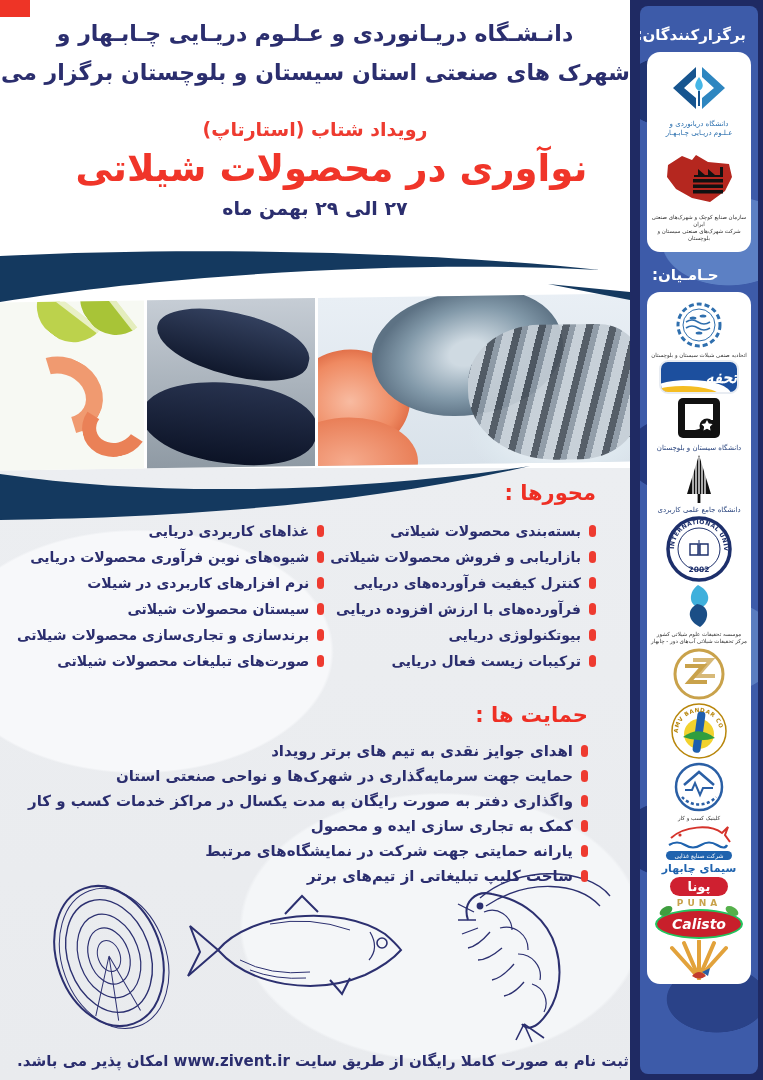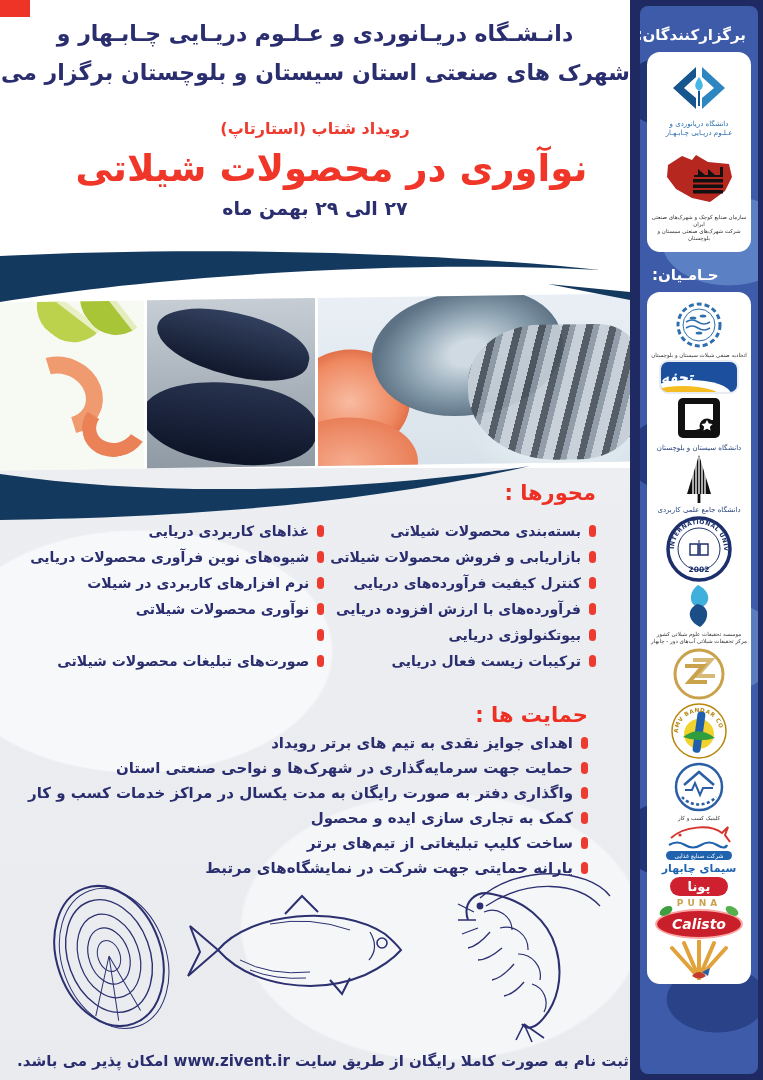--- a/index.html
+++ b/index.html
@@ -6,21 +6,21 @@
   html,body { background:#fff; }
   body { font-family:"DejaVu Sans", sans-serif; }
   .poster { position:relative; width:763px; height:1080px; background:#fff; overflow:hidden; }
 
   
   .main { position:absolute; left:0; top:0; width:630px; height:1080px; direction:rtl; }
   .corner-mark { position:absolute; left:0; top:0; width:30px; height:17px; background:#ee3426; z-index:9; }
 
   .hdr { position:absolute; top:14px; left:0; width:100%; text-align:center; z-index:3; }
   .hdr .t1, .hdr .t2 { color:#2b2e6e; font-weight:bold; font-size:22px; line-height:39px; white-space:nowrap; }
-  .hdr .etype { color:#ee3b30; font-weight:bold; font-size:16px; line-height:26px; margin-top:24px; }
+  .hdr .etype { color:#ee3b30; font-weight:bold; font-size:19px; line-height:26px; margin-top:24px; }
   .hdr .etitle { color:#f03529; font-weight:bold; font-size:37px; line-height:50px; margin-top:2px;padding-left:33px; }
   .hdr .edate { color:#2b2e6e; font-weight:bold; font-size:19px; line-height:28px; }
 
   .swoosh { position:absolute; left:0; z-index:2; }
   .swoosh.top { top:250px; }
   .swoosh.bottom { top:458px; }
 
   .photos { position:absolute; top:298px; left:0; width:630px; height:168px; display:flex; gap:3px;
             background:#fff; transform:skewY(-0.8deg); z-index:1; }
   .photo { position:relative; overflow:hidden; height:100%; }
@@ -64,21 +64,21 @@
   .tcol { display:flex; flex-direction:column; }
   .tcol.rcol { width:46%; }
   .tcol.lcol { width:54%; }
   .bullet-item { display:flex; align-items:center; height:26px; }
   .bullet { flex:0 0 auto; width:7px; height:12px; background:#ee3b30; border-radius:4px; margin-left:8px; }
   .bullet-item span.txt { color:#2b2e6e; font-weight:bold; font-size:14px; white-space:nowrap; }
 
   .supports { position:absolute; top:700px; right:8px; width:630px; padding:0 34px 0 16px; z-index:3; }
   .supports .bullet-item { height:25px; }
   .supports .bullet-item span.txt { font-size:15px; }
-  .supports .list { }
+  .supports .list { margin-top:8px; }
 
   .sketches { position:absolute; top:862px; left:0; width:630px; height:185px; z-index:2; }
   .sketches svg { position:absolute; }
 
   .footline { position:absolute; bottom:10px; left:8px; width:630px; text-align:center;
               color:#2b2e6e; font-weight:bold; font-size:15px; z-index:4; }
   .footline .url { color:#2b2e6e; direction:ltr; unicode-bidi:embed; font-weight:bold; }
 
   
   .sidebar { position:absolute; right:0; top:0; width:133px; height:1080px; background:#1f2a63; z-index:5; }
@@ -99,38 +99,38 @@
   .card { position:relative; background:#fff; border-radius:13px; width:104px; margin:8px auto 0 auto;
           display:flex; flex-direction:column; align-items:center; }
   .card.organizers { height:200px; padding-top:12px; justify-content:flex-start; }
   .card.sponsors { height:692px; padding:8px 2px 4px 2px; justify-content:space-between; overflow:hidden; }
   .cap { color:#27427c; font-size:7px; line-height:9px; text-align:center; direction:rtl; }
   .cap.blue { color:#2a6fae; }
   .cap.tiny { font-size:5.5px; line-height:7px; color:#333; }
   .slot { display:flex; flex-direction:column; align-items:center; gap:2px; }
 
   .tohfe-box { position:relative; width:80px; height:34px; background:#1c4f9e; border-radius:9px;
-               border:2px solid #e8ecf2; overflow:hidden; display:flex; align-items:center; justify-content:flex-start; }
+               border:2px solid #e8ecf2; overflow:hidden; display:flex; align-items:center; justify-content:flex-end; }
   .tohfe-box::before { content:""; position:absolute; left:-14px; bottom:-16px; width:84px; height:28px;
                background:#fff; border-radius:50%; }
   .tohfe-box::after { content:""; position:absolute; left:-18px; bottom:-20px; width:80px; height:26px;
                background:#f5bd22; border-radius:50%; }
   .tohfe-text { position:relative; z-index:1; color:#fff; font-weight:bold; font-style:italic; font-size:16px; }
 
   .simay-band { background:#1f63ae; color:#fff; font-size:6px; line-height:9px; border-radius:5px;
                 padding:0 8px; direction:rtl; }
   .simay-name { color:#1f63ae; font-weight:bold; font-size:11px; direction:rtl;text-align:right; }
 
   .puna-pill { background:#cf2030; color:#fff; border-radius:16px; padding:2px 18px;
                font-weight:bold; font-size:13px; }
   .puna-en { color:#c9a24b; font-size:9px; letter-spacing:4px; font-weight:bold; }
 
   .cal-oval { position:relative; background:#c81f2b; color:#fff; border-radius:50%; width:88px; height:30px;
               display:flex; align-items:center; justify-content:center; font-weight:bold; font-style:italic;
-              font-size:14px; border:2px solid #fca5a5; }
+              font-size:14px; border:2px solid #22c55e; }
   .cal-oval::before { content:""; position:absolute; left:2px; top:-4px; width:14px; height:8px;
               background:#3f9e3f; border-radius:50%; transform:rotate(-30deg); }
   .cal-oval::after { content:""; position:absolute; right:2px; top:-4px; width:14px; height:8px;
               background:#55b04b; border-radius:50%; transform:rotate(30deg); }
 </style>
 </head>
 <body>
 
 <div class="poster">
 
@@ -213,24 +213,25 @@
           <div class="bullet-item">
               <span class="bullet"></span>
               <span class="txt">شیوه‌های نوین فرآوری محصولات دریایی</span>
             </div>
           <div class="bullet-item">
               <span class="bullet"></span>
               <span class="txt">نرم افزارهای کاربردی در شیلات</span>
             </div>
           <div class="bullet-item">
               <span class="bullet"></span>
-              <span class="txt">نوآوری محصولات شیلاتی</span>
-            </div>
-          <div class="bullet-item">
-              <span class="bullet"></span>
+              <span class="txt">سیستان محصولات شیلاتی</span>
+            </div>
+          <div class="bullet-item">
+              <span class="bullet"></span>
+              <span class="txt">برندسازی و تجاری‌سازی محصولات شیلاتی</span>
             </div>
           <div class="bullet-item">
               <span class="bullet"></span>
               <span class="txt">صورت‌های تبلیغات محصولات شیلاتی</span>
             </div>
         </div>
       </div>
     </div>
 
     <div class="supports">
@@ -247,25 +248,25 @@
         <div class="bullet-item">
             <span class="bullet"></span>
             <span class="txt">واگذاری دفتر به صورت رایگان به مدت یکسال در مراکز خدمات کسب و کار</span>
           </div>
         <div class="bullet-item">
             <span class="bullet"></span>
             <span class="txt">کمک به تجاری سازی ایده و محصول</span>
           </div>
         <div class="bullet-item">
             <span class="bullet"></span>
+            <span class="txt">یارانه حمایتی جهت شرکت در نمایشگاه‌های مرتبط</span>
+          </div>
+        <div class="bullet-item">
+            <span class="bullet"></span>
             <span class="txt">ساخت کلیپ تبلیغاتی از تیم‌های برتر</span>
-          </div>
-        <div class="bullet-item">
-            <span class="bullet"></span>
-            <span class="txt">یارانه حمایتی جهت شرکت در نمایشگاه‌های مرتبط</span>
           </div>
       </div>
     </div>
 
     <div class="sketches">
       <svg style="left:24px;top:6px;" width="170" height="175" viewBox="0 0 170 175">
         <g transform="rotate(-20 85 88)" fill="none" stroke="#2c3070" stroke-width="2">
           <ellipse cx="85" cy="88" rx="52" ry="72"></ellipse>
           <ellipse cx="85" cy="88" rx="52" ry="72" transform="translate(4 4)" stroke-width="1"></ellipse>
           <ellipse cx="85" cy="88" rx="41" ry="58" stroke-width="1.4"></ellipse>

